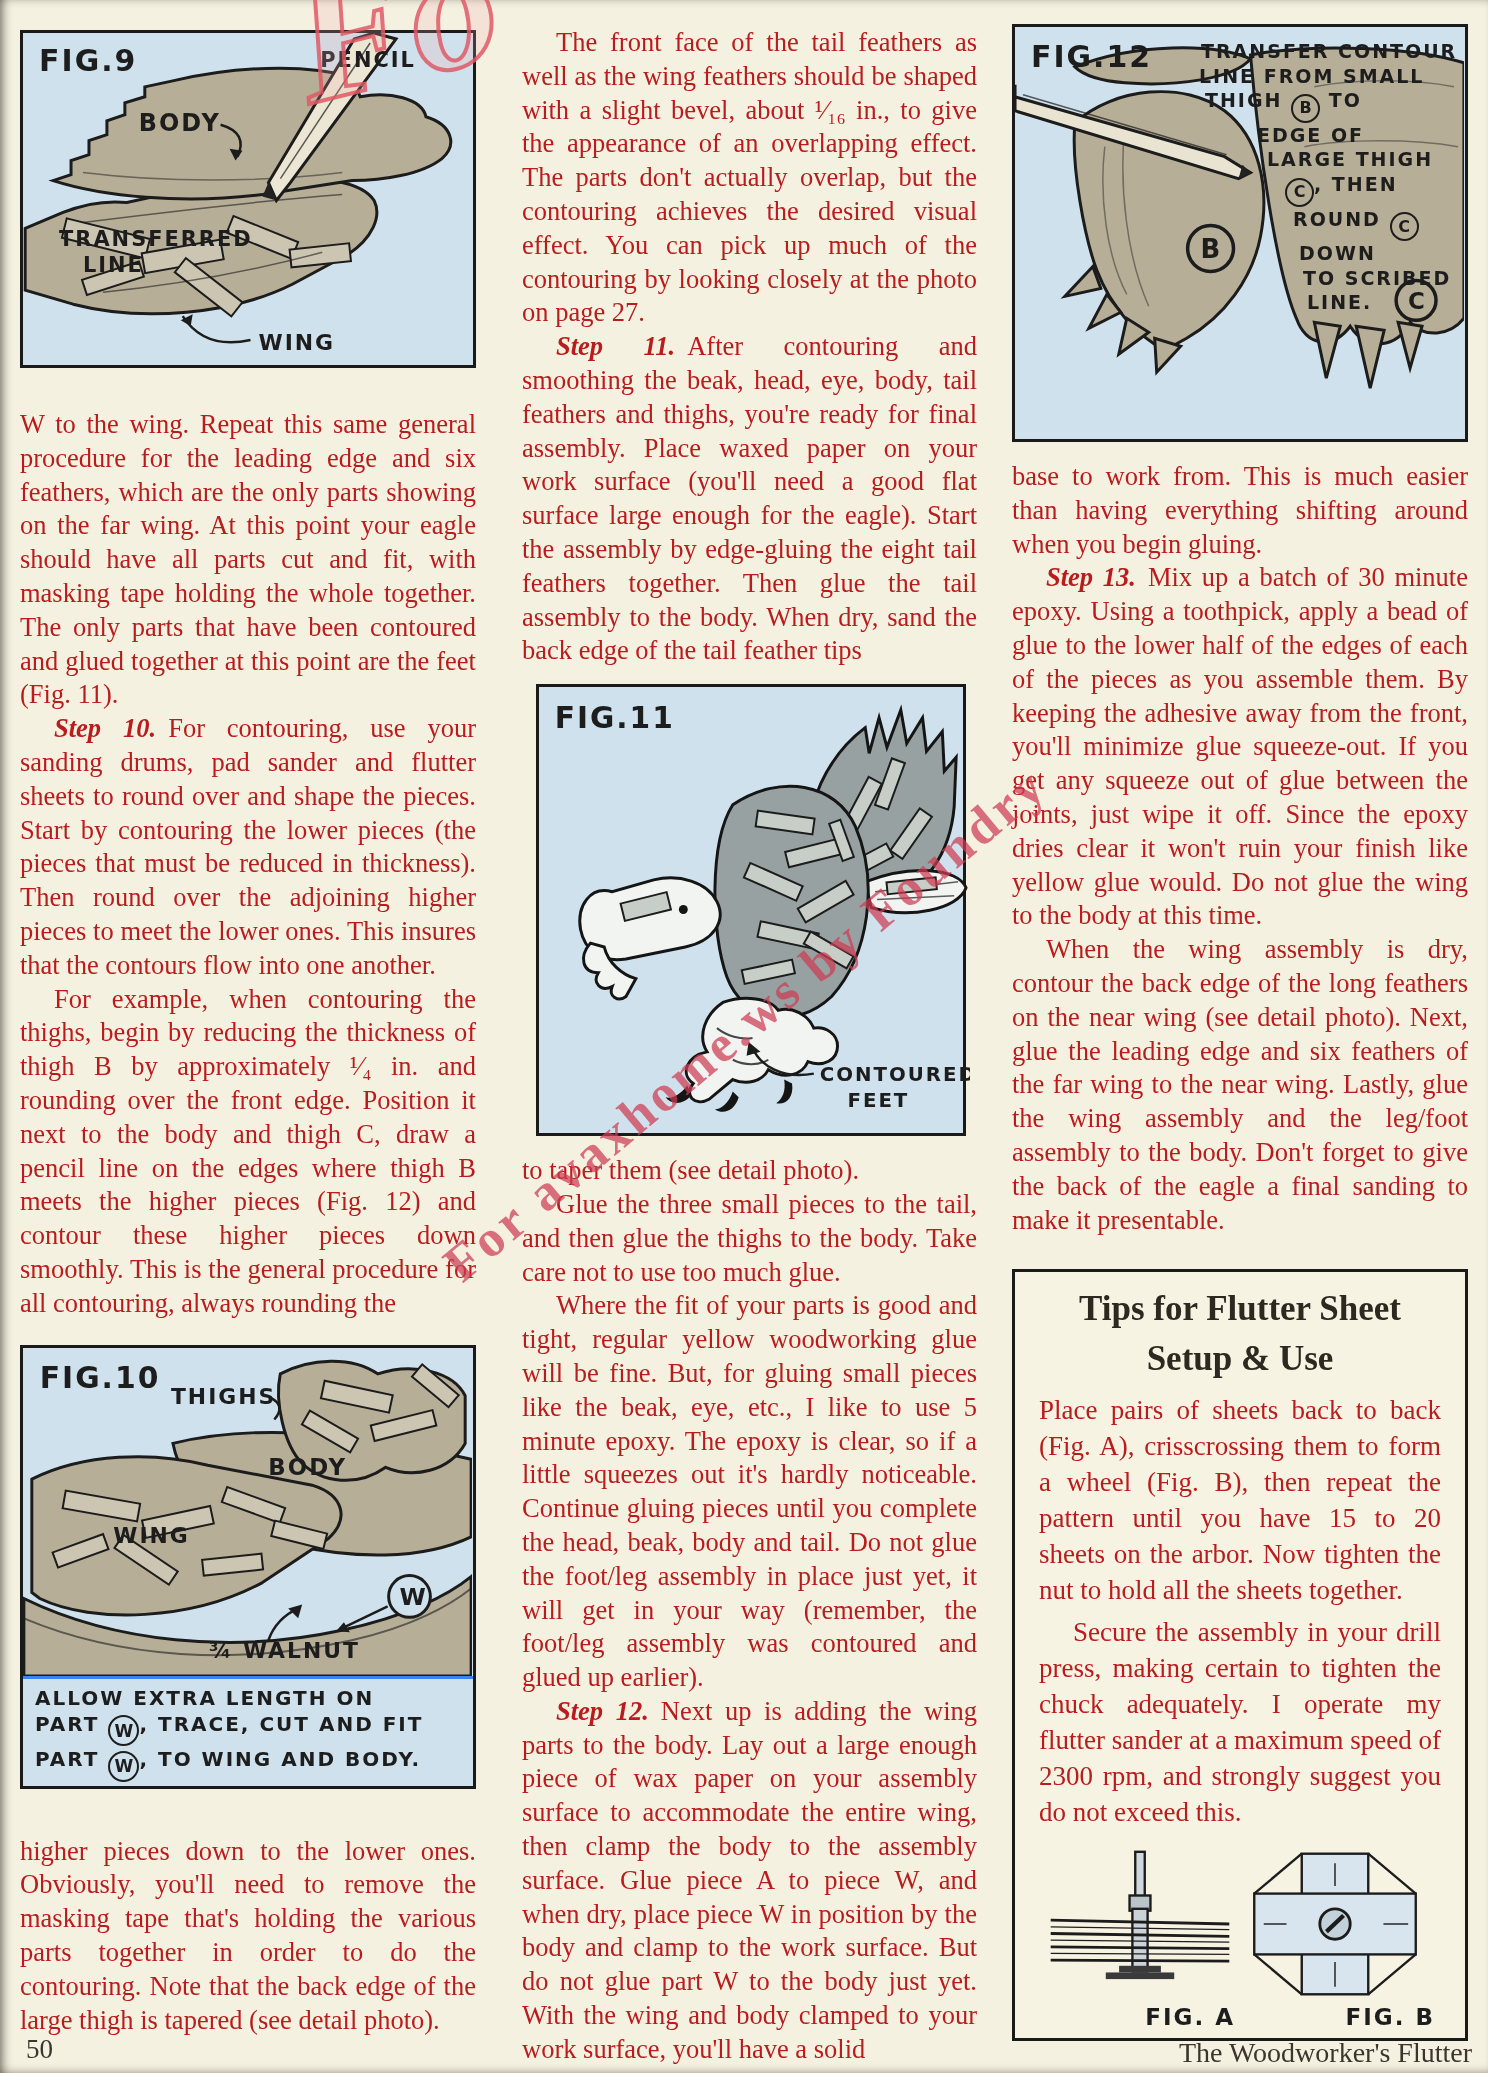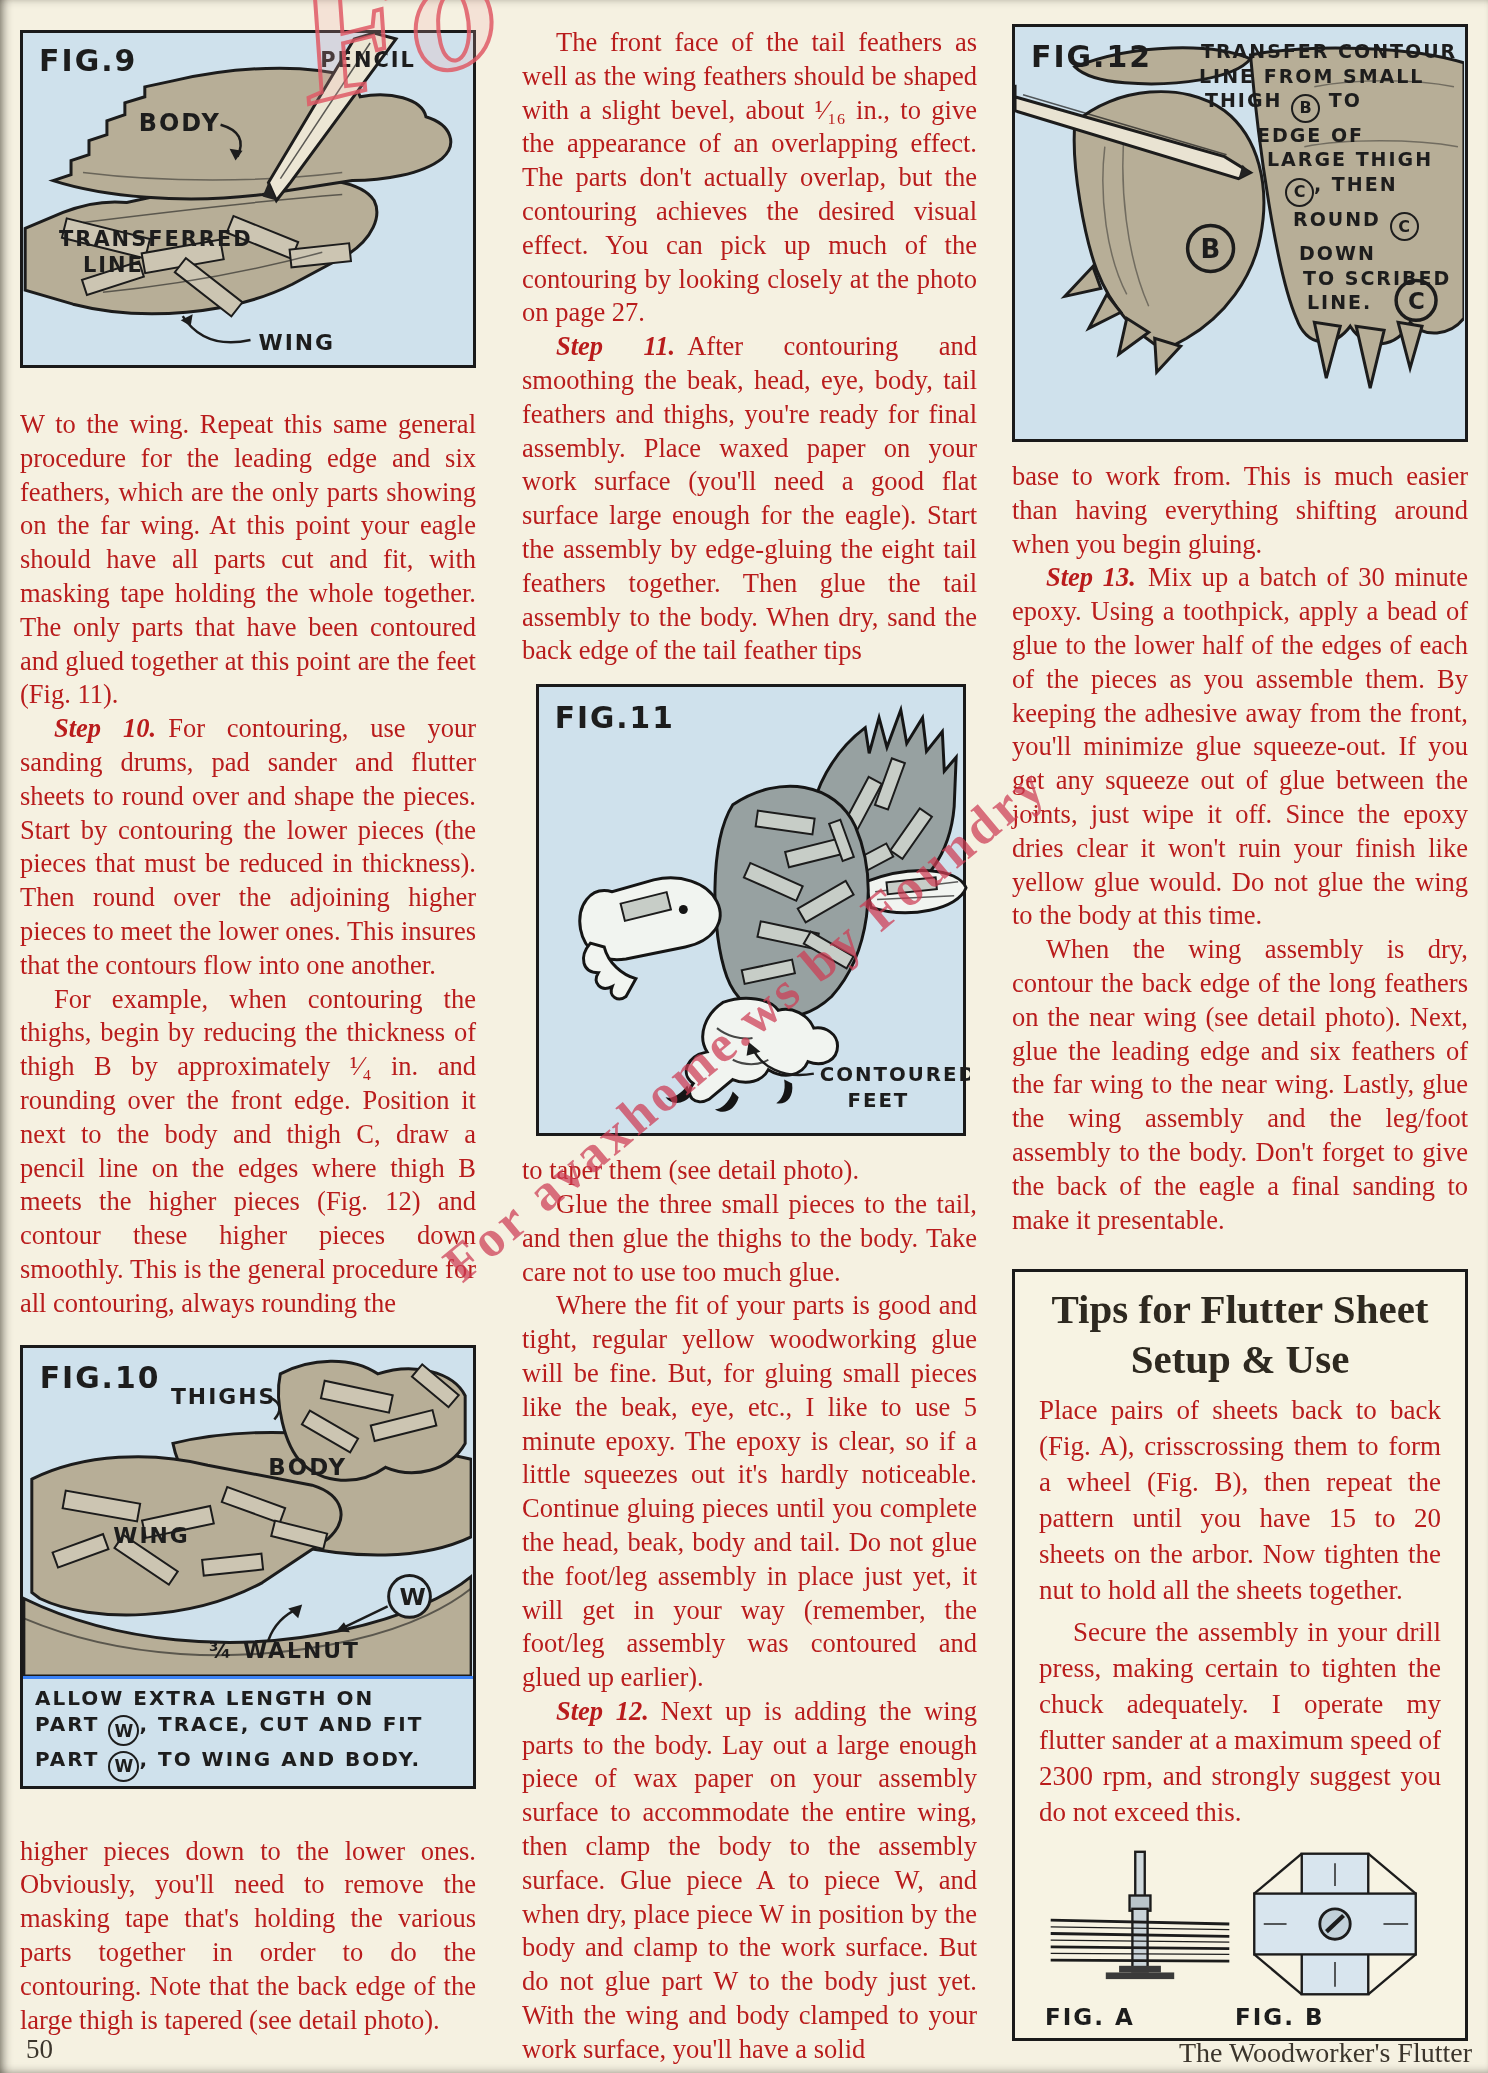--- a/index.html
+++ b/index.html
@@ -19,24 +19,24 @@
   .gray{fill:#97a1a1;stroke:#151515;stroke-width:3;}
   .white{fill:#f1f4f0;stroke:#151515;stroke-width:3;}
   .ln{stroke:#1c1c1c;fill:none;}
   .cap{padding:6px 10px 4px 12px;border-top:3px solid #3b82f6;}
   .cap .cline{font-size:20px;line-height:26px;white-space:nowrap;}
   .circ{display:inline-flex;align-items:center;justify-content:center;width:27px;height:27px;border:2.5px solid #1d1d1d;border-radius:50%;font-size:17px;letter-spacing:0;vertical-align:-6px;}
   .circ-sm{display:inline-flex;align-items:center;justify-content:center;width:25px;height:25px;border:2.5px solid #1d1d1d;border-radius:50%;font-size:16px;letter-spacing:0;vertical-align:-6px;}
   .f12anno{position:absolute;left:180px;top:12px;width:268px;}
   .f12anno .aline{font-size:19px;line-height:24.5px;white-space:nowrap;margin-left:6px;}
   .tips{border:3.5px solid #1a1a1a;background:#f7f3e3;box-sizing:border-box;padding:12px 24px 8px 24px;}
-  .tips-title{font-size:41px;line-height:50px;font-weight:bold;text-align:center;color:#2e2920;margin:0;}
+  .tips-title{font-size:35px;line-height:50px;font-weight:bold;text-align:center;color:#2e2920;margin:0;}
   .tips .body-text{font-size:27px;line-height:36px;}
   .figrow{display:flex;justify-content:space-between;margin-top:18px;padding:0 6px;}
-  .figcell{text-align:left;}
+  .figcell{text-align:right;}
   .figcell .hand{font-size:23px;margin-top:4px;}
   .pageno{position:absolute;left:26px;bottom:8px;font-size:27px;color:#3b352c;}
   .footer{position:absolute;right:16px;bottom:4px;font-size:28px;color:#3b352c;}
   .wm-top{position:absolute;left:292px;top:-78px;font-size:175px;font-weight:bold;font-style:italic;
           color:rgba(240,170,170,0.25);-webkit-text-stroke:4px #e05a66;transform:rotate(-14deg);opacity:.85;pointer-events:none;}
   .wm-diag{position:absolute;left:432px;top:1248px;transform:rotate(-40deg);transform-origin:0 0;
            font-size:52px;font-weight:bold;color:#ce3c54;opacity:.72;letter-spacing:4px;white-space:nowrap;pointer-events:none;}
 </style>
 </head>
 <body>

